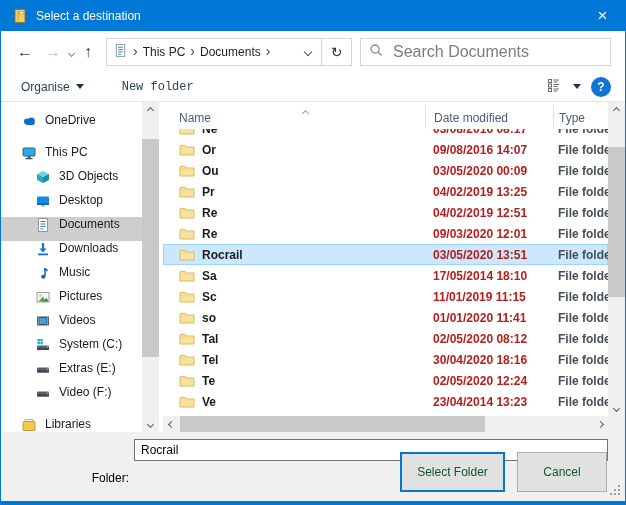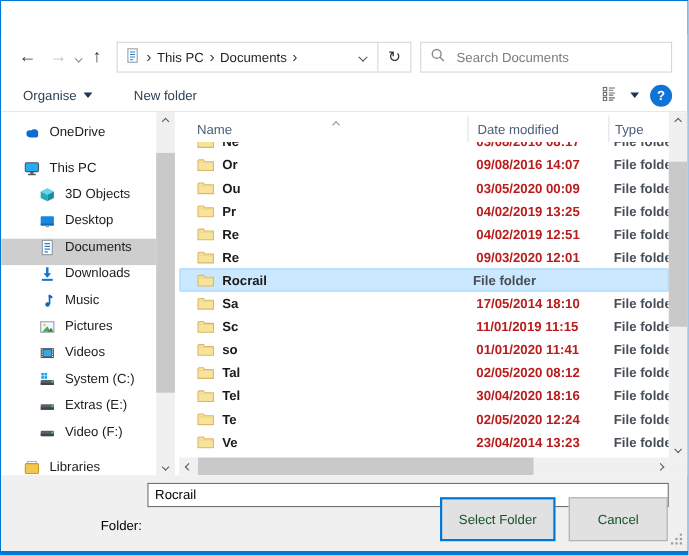--- a/index.html
+++ b/index.html
@@ -31,28 +31,28 @@
   .nav-chev{color:#8a8a8a;margin:0 4px 0 2px;}
   .crumbbox{display:flex;align-items:stretch;height:28px;border:1px solid #d6d6d6;margin-left:8px;width:268px;}
   .crumb-main{display:flex;align-items:center;flex:1;padding:0 6px;gap:5px;}
   .crumb-sep{font-size:14px;color:#404040;line-height:1;padding-bottom:2px;}
   .crumb-label{color:#1f1f1f;}
   .crumb-ddl{margin-left:auto;color:#555;display:flex;align-items:center;padding-right:4px;}
   .refresh-btn{width:30px;border-left:1px solid #d6d6d6;display:flex;align-items:center;justify-content:center;
     font-size:14px;color:#333;}
   .searchbox{display:flex;align-items:center;height:28px;border:1px solid #d6d6d6;margin-left:8px;flex:1;margin-right:14px;
     padding:0 8px;gap:8px;}
-  .searchbox input{border:none;outline:none;flex:1;font-family:inherit;font-size:12px;color:#1f1f1f;background:transparent;}
+  .searchbox input{border:none;outline:none;flex:1;font-family:inherit;font-size:16px;color:#1f1f1f;background:transparent;}
   .searchbox input::placeholder{color:#7c7c7c;opacity:1;}
   
   .toolbar{position:absolute;top:71px;left:0;right:0;height:30px;background:#fff;border-bottom:1px solid #e6e6e6;
     display:flex;align-items:center;color:#2b4257;}
   .tool-btn{display:flex;align-items:center;gap:6px;padding:0 8px;}
   .tool-btn.organise{margin-left:12px;}
-  .tool-btn.newfolder{margin-left:22px;}
+  .tool-btn.newfolder{margin-left:22px;font-family:Liberation Mono, monospace;}
   .tri-down{width:0;height:0;border-left:4px solid transparent;border-right:4px solid transparent;border-top:5px solid #20364f;}
   .tool-right{margin-left:auto;display:flex;align-items:center;gap:10px;margin-right:14px;}
   .help-circle{width:20px;height:20px;border-radius:50%;background:#1273d7;color:#fff;font-weight:bold;font-size:12px;
     display:flex;align-items:center;justify-content:center;}
   
   .body{position:absolute;top:101px;left:0;right:0;bottom:69px;background:#fff;}
   
   .sidebar{position:absolute;left:0;top:0;width:141px;bottom:0;overflow:hidden;padding-top:11px;}
   .side-item{height:24px;display:flex;align-items:flex-start;gap:8px;padding-left:20px;}
   .side-item.child{padding-left:34px;}
@@ -107,20 +107,31 @@
 
 <svg class="hidden-defs" aria-hidden="true">
   <symbol id="sym-folder" viewBox="0 0 16 13">
     <path d="M1 3 L1 12 L15 12 L15 4 L7 4 L6 2.3 L2 2.3 Z" fill="#f7e49c" stroke="#dcb667" stroke-width="1"></path>
     <path d="M1.5 5 H14.5" stroke="#eed688" stroke-width="1" fill="none"></path>
   </symbol>
 </svg>
 
 <div class="window">
 
+  <div class="titlebar">
+    <span class="title-icon">
+      <svg width="16" height="16" viewBox="0 0 16 16">
+        <rect x="3" y="1.5" width="10" height="13" fill="#f2cf6f" stroke="#8f7430"></rect>
+        <line x1="6" y1="1.5" x2="6" y2="14.5" stroke="#caa23f"></line>
+        <rect x="7.5" y="3.5" width="4" height="2.5" fill="#fbe9b0" stroke="#caa23f" stroke-width="0.8"></rect>
+      </svg>
+    </span>
+    <span class="title-text">Select a destination</span>
+    <span class="close-btn">×</span>
+  </div>
 
   <div class="navbar">
     <span class="nav-arrow back">←</span>
     <span class="nav-arrow disabled">→</span>
     <span class="nav-chev"><span class="chev down sm"></span></span>
     <span class="nav-arrow">↑</span>
 
     <div class="crumbbox">
       <div class="crumb-main">
         <span>
@@ -425,20 +436,21 @@
           <span class="cell date">09/03/2020 12:01</span>
           <span class="cell type">File folder</span>
         </div>
         <div class="row selected">
           <span class="cell name">
               <svg width="16" height="13">
                 <use href="#sym-folder"></use>
               </svg>
               <span>Rocrail</span>
             </span>
+          <span class="cell date">03/05/2020 13:51</span>
           <span class="cell type">File folder</span>
         </div>
         <div class="row">
           <span class="cell name">
               <svg width="16" height="13">
                 <use href="#sym-folder"></use>
               </svg>
               <span>Sa</span>
             </span>
           <span class="cell date">17/05/2014 18:10</span>

